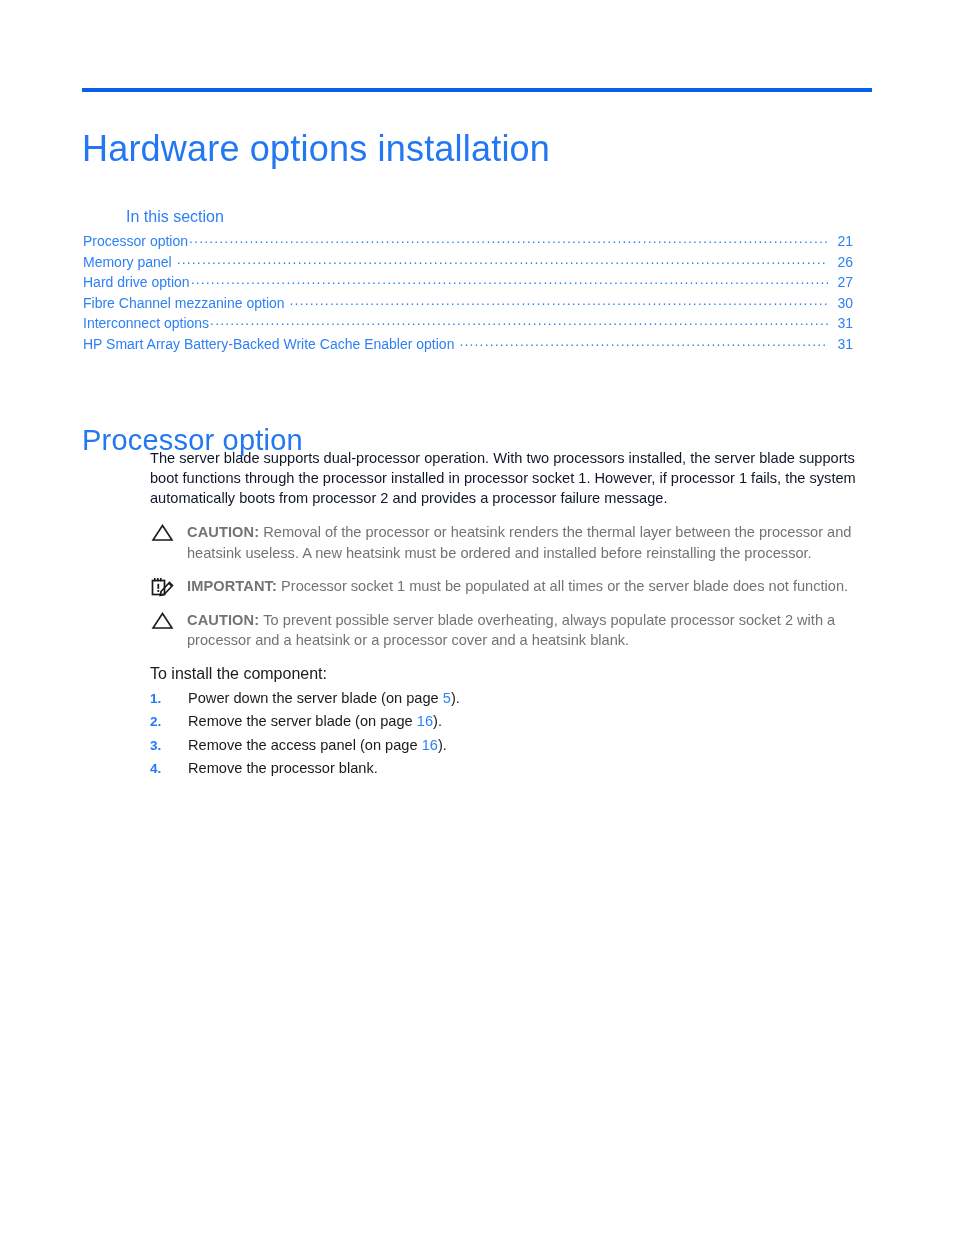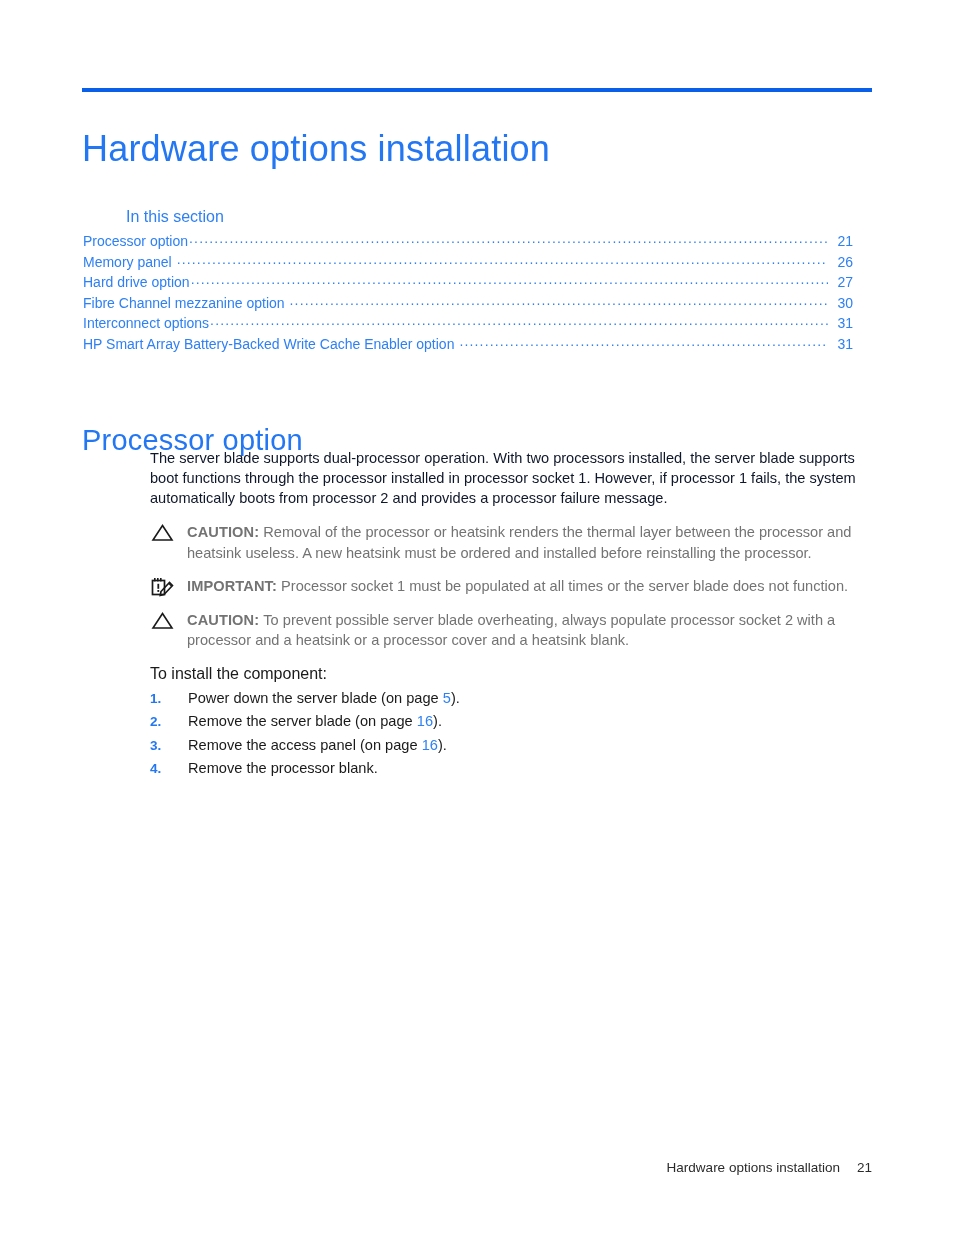--- a/index.html
+++ b/index.html
@@ -300,17 +300,14 @@
       <li>
         <span class="step-num">3.</span><span>Remove the access panel (on page </span><span class="xref">16</span><span>).</span>
       </li>
       <li>
         <span class="step-num">4.</span><span>Remove the processor blank.</span><span class="xref"></span><span></span>
       </li>
     </ol>
 
   </div>
 
-  <div class="footer">
-    <span>Hardware options installation</span><span class="footer-page">21</span>
-  </div>
 
 </div>
 
 </body></html>

